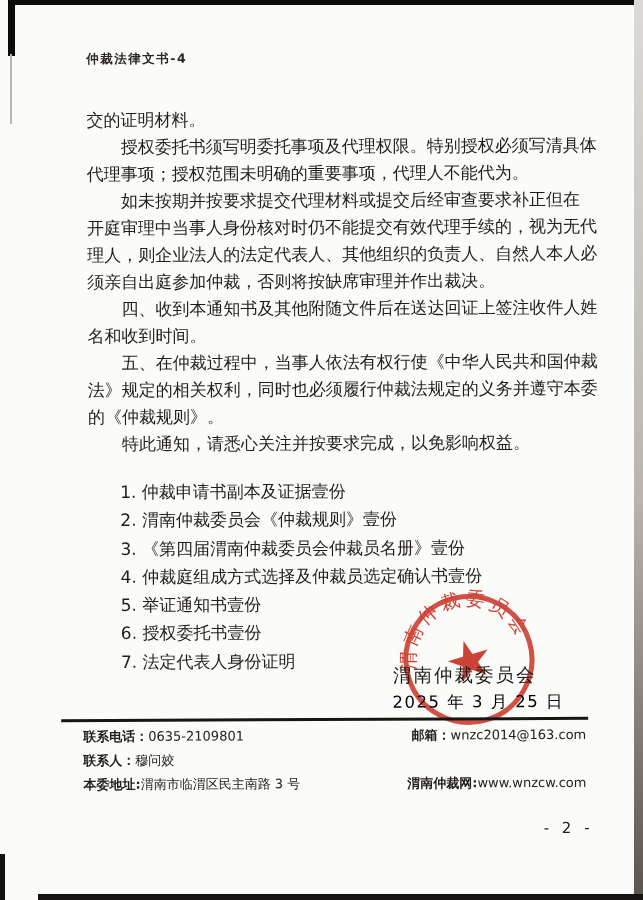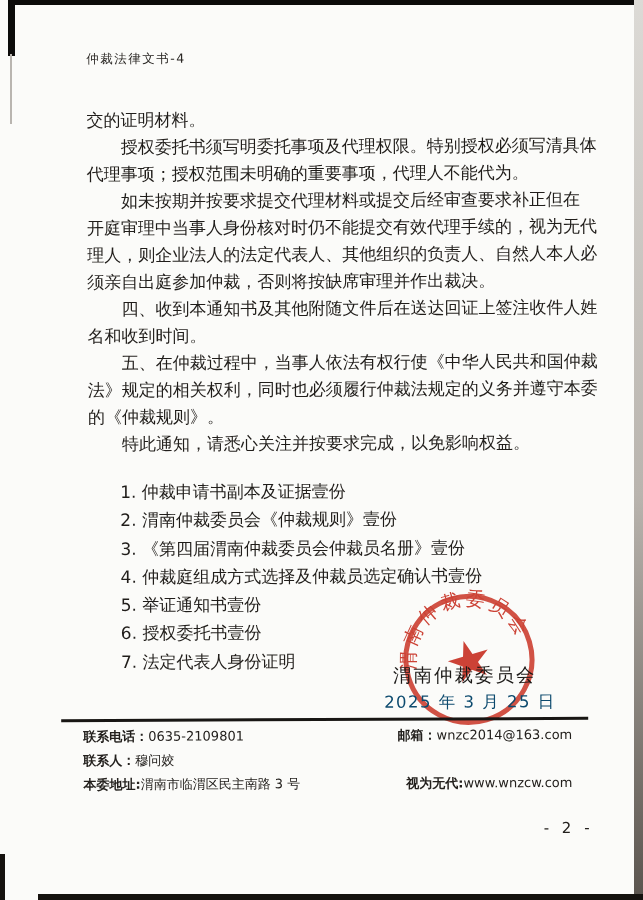--- a/index.html
+++ b/index.html
@@ -17,21 +17,21 @@
   .art-top{position:absolute;left:10px;top:0;right:0;height:5px;background:#0c0b0a;}
   .art-left-top{position:absolute;left:8px;top:0;width:7px;height:56px;background:#0c0b0a;}
   .art-left-faint{position:absolute;left:10px;top:54px;width:2px;height:70px;background:#b9b5b0;}
   .art-right{position:absolute;right:0;top:0;width:9px;height:100%;
     background:linear-gradient(#dcdad6 0%,#b9b4ae 55%,#5a544e 100%);}
   .art-bottom{position:absolute;left:38px;right:0;bottom:0;height:6px;background:#15120f;}
   .art-bottom-left{position:absolute;left:0;bottom:0;width:5px;height:46px;background:#15120f;}
 
   .header-label{
     position:absolute;left:88px;top:50px;
-    font-size:12.5px;font-weight:normal;letter-spacing:1.5px;color:#2a2724;
+    font-size:12.5px;font-weight:bold;letter-spacing:1.5px;color:#2a2724;
   }
   .body-block{
     position:absolute;left:88px;top:106px;width:492px;
     font-size:17px;line-height:27px;color:#201d1a;
   }
   .line{white-space:nowrap;}
   .line.indent{padding-left:34px;}
 
   .attachments{
     position:absolute;left:120px;top:477px;width:460px;
@@ -47,29 +47,29 @@
     transform:rotate(-16deg);
     mix-blend-mode:multiply;opacity:0.88;
     pointer-events:none;
   }
   .sig-org{
     position:absolute;left:392px;top:663px;width:160px;
     font-size:18.5px;letter-spacing:2px;color:#1c1a18;white-space:nowrap;
   }
   .sig-date{
     position:absolute;left:383px;top:692px;width:180px;
-    font-size:16.5px;letter-spacing:1.5px;color:#0c4a6e;white-space:nowrap;
+    font-size:16.5px;letter-spacing:1.5px;color:#000000;white-space:nowrap;text-align:right;
   }
 
   .divider{position:absolute;left:60px;top:718px;width:527px;height:2.5px;background:#181614;}
 
   .footer-row{position:absolute;left:82px;right:56px;font-size:13px;color:#23201d;}
   .fr1{top:727px;} .fr2{top:751px;} .fr3{top:775px;}
   .f-left{position:absolute;left:0;white-space:nowrap;}
-  .f-right{position:absolute;right:16px;white-space:nowrap;}
+  .f-right{position:absolute;right:2px;white-space:nowrap;}
   .f-label{font-weight:bold;text-align:center;}
   .f-value{font-weight:normal;}
 
   .page-number{
     position:absolute;left:542px;top:820px;
     font-size:15px;letter-spacing:4px;color:#23201d;white-space:nowrap;
   }
 </style>
 </head>
 <body>
@@ -148,20 +148,20 @@
       <span class="f-left">
         <span class="f-label">联系人：</span><span class="f-value">穆问姣</span>
       </span>
     </div>
 
     <div class="footer-row fr3">
       <span class="f-left">
         <span class="f-label">本委地址:</span><span class="f-value">渭南市临渭区民主南路 3 号</span>
       </span>
       <span class="f-right">
-        <span class="f-label">视为无代:</span><span class="f-value">www.wnzcw.com</span>
+        <span class="f-label">渭南仲裁网:</span><span class="f-value">www.wnzcw.com</span>
       </span>
     </div>
 
     <div class="page-number">- 2 -</div>
 
   </div>
 </div>
 
 </body></html>

